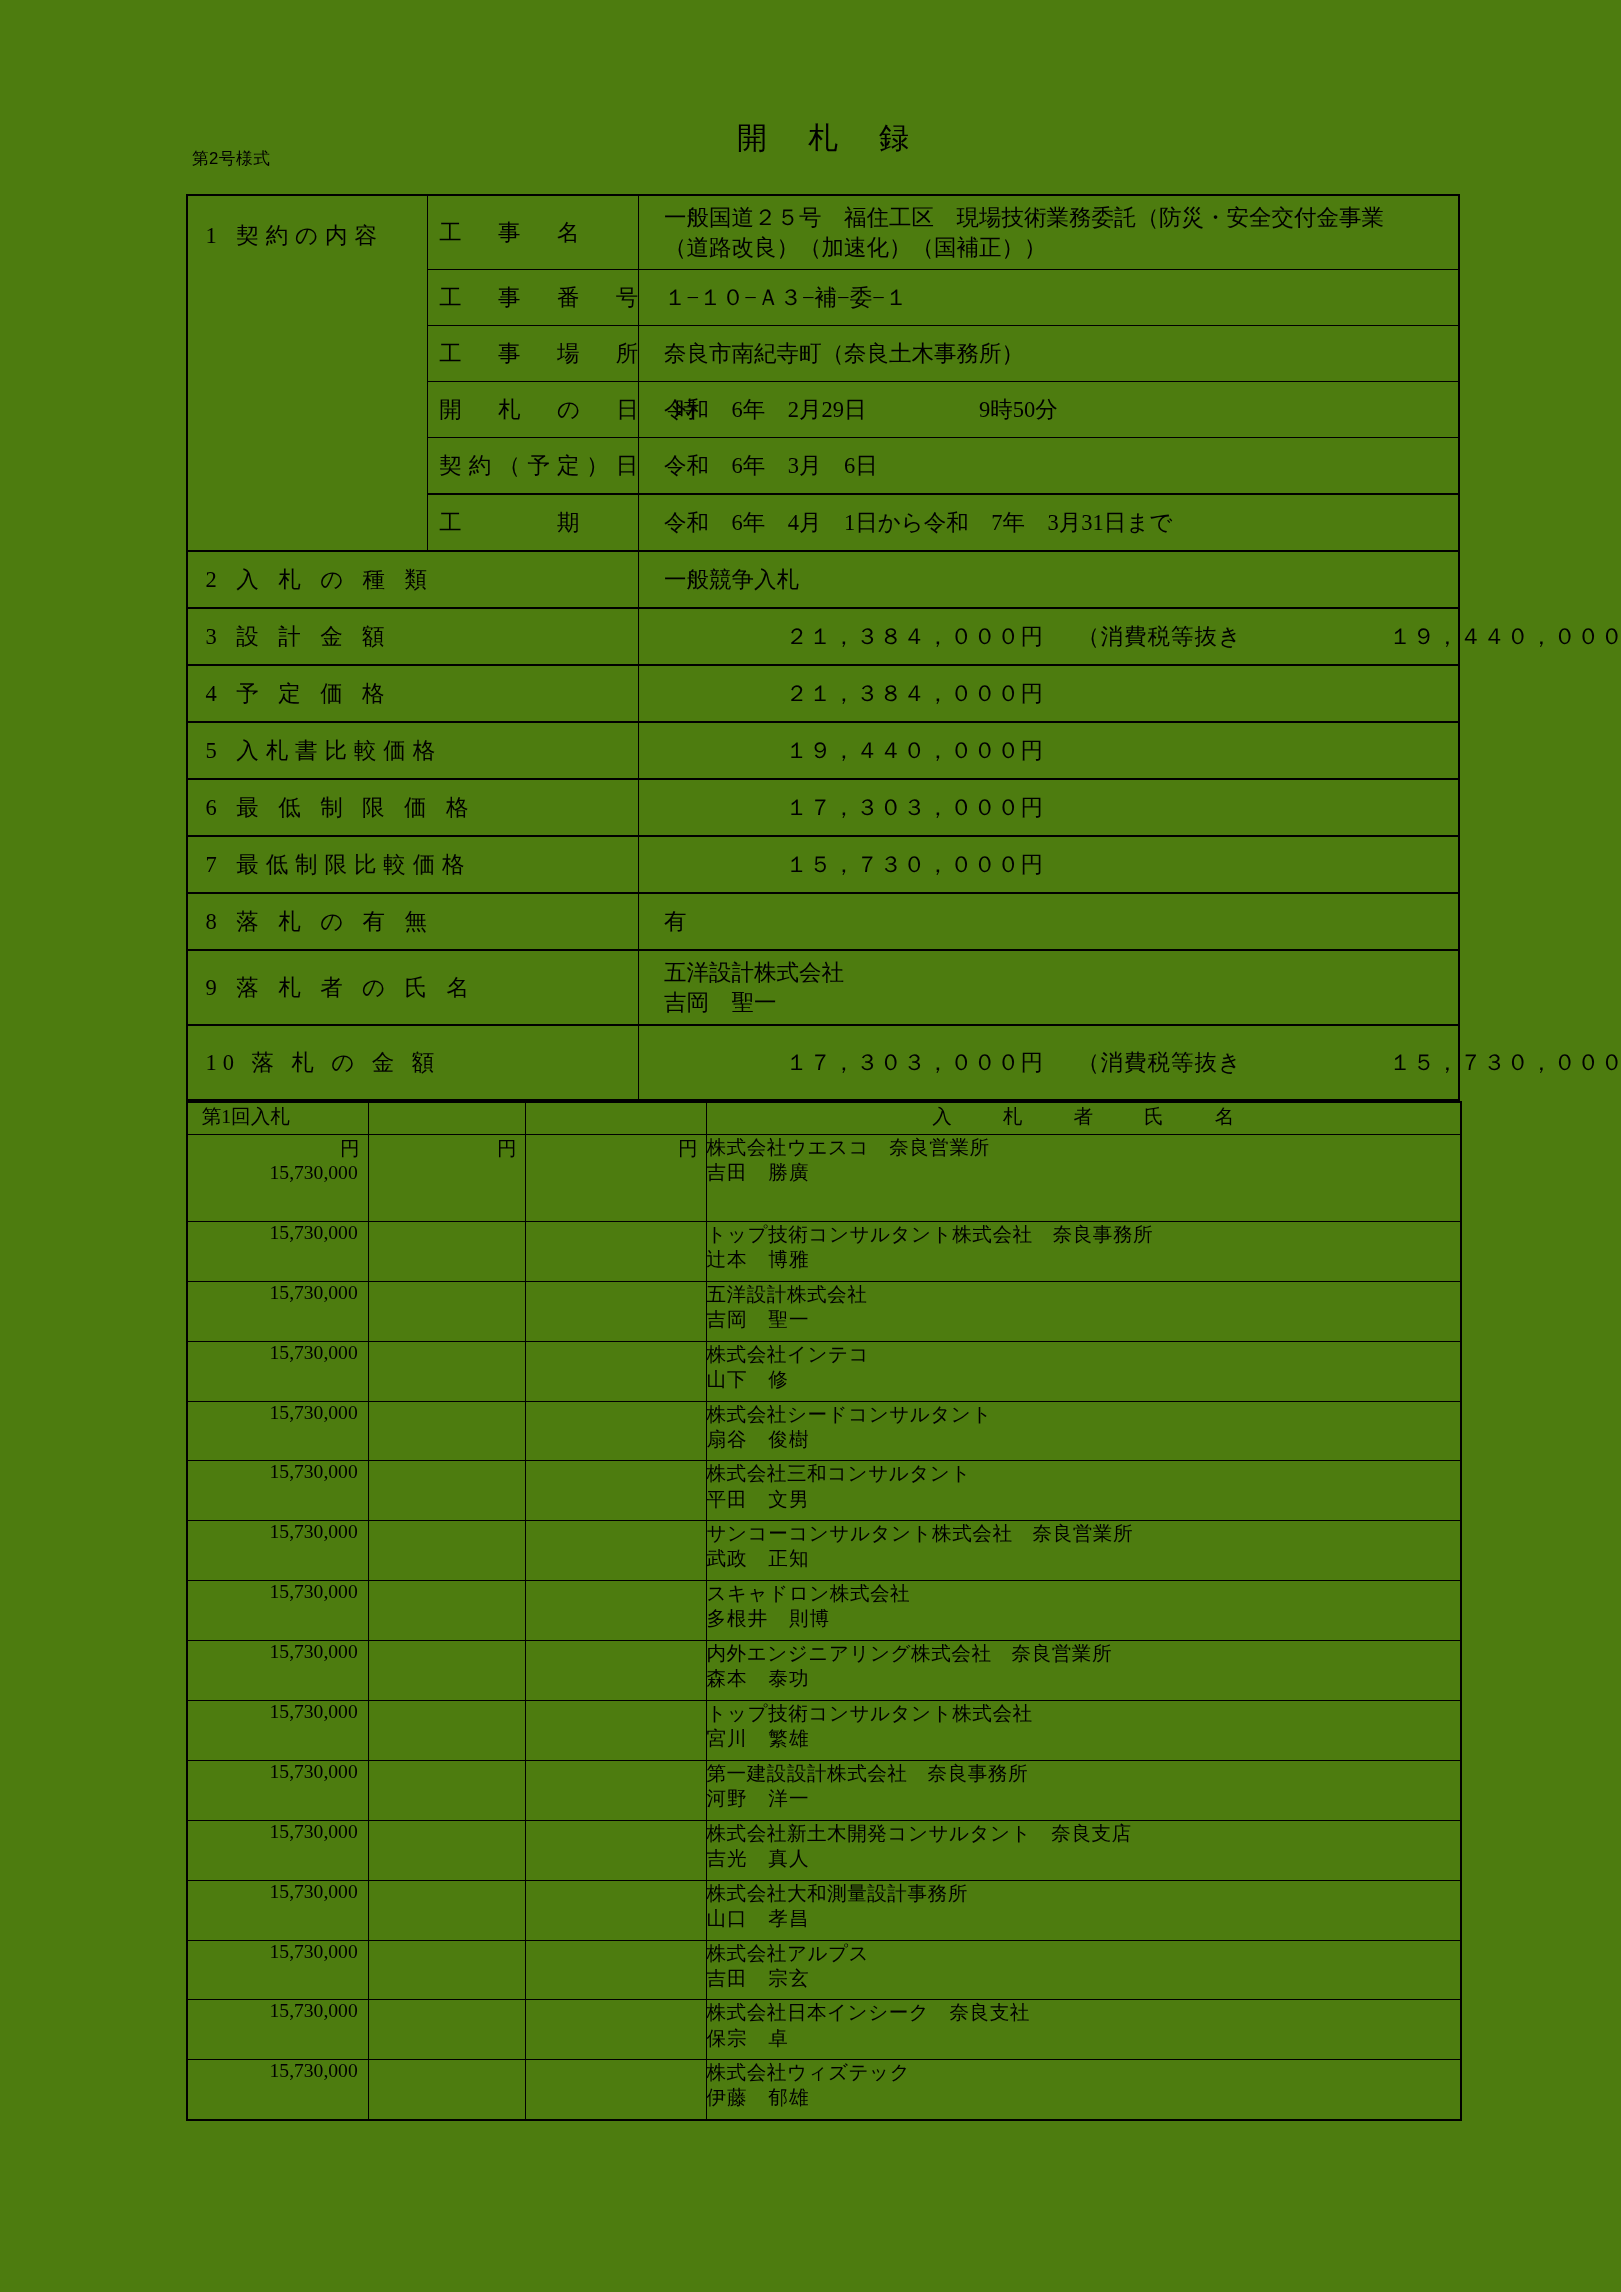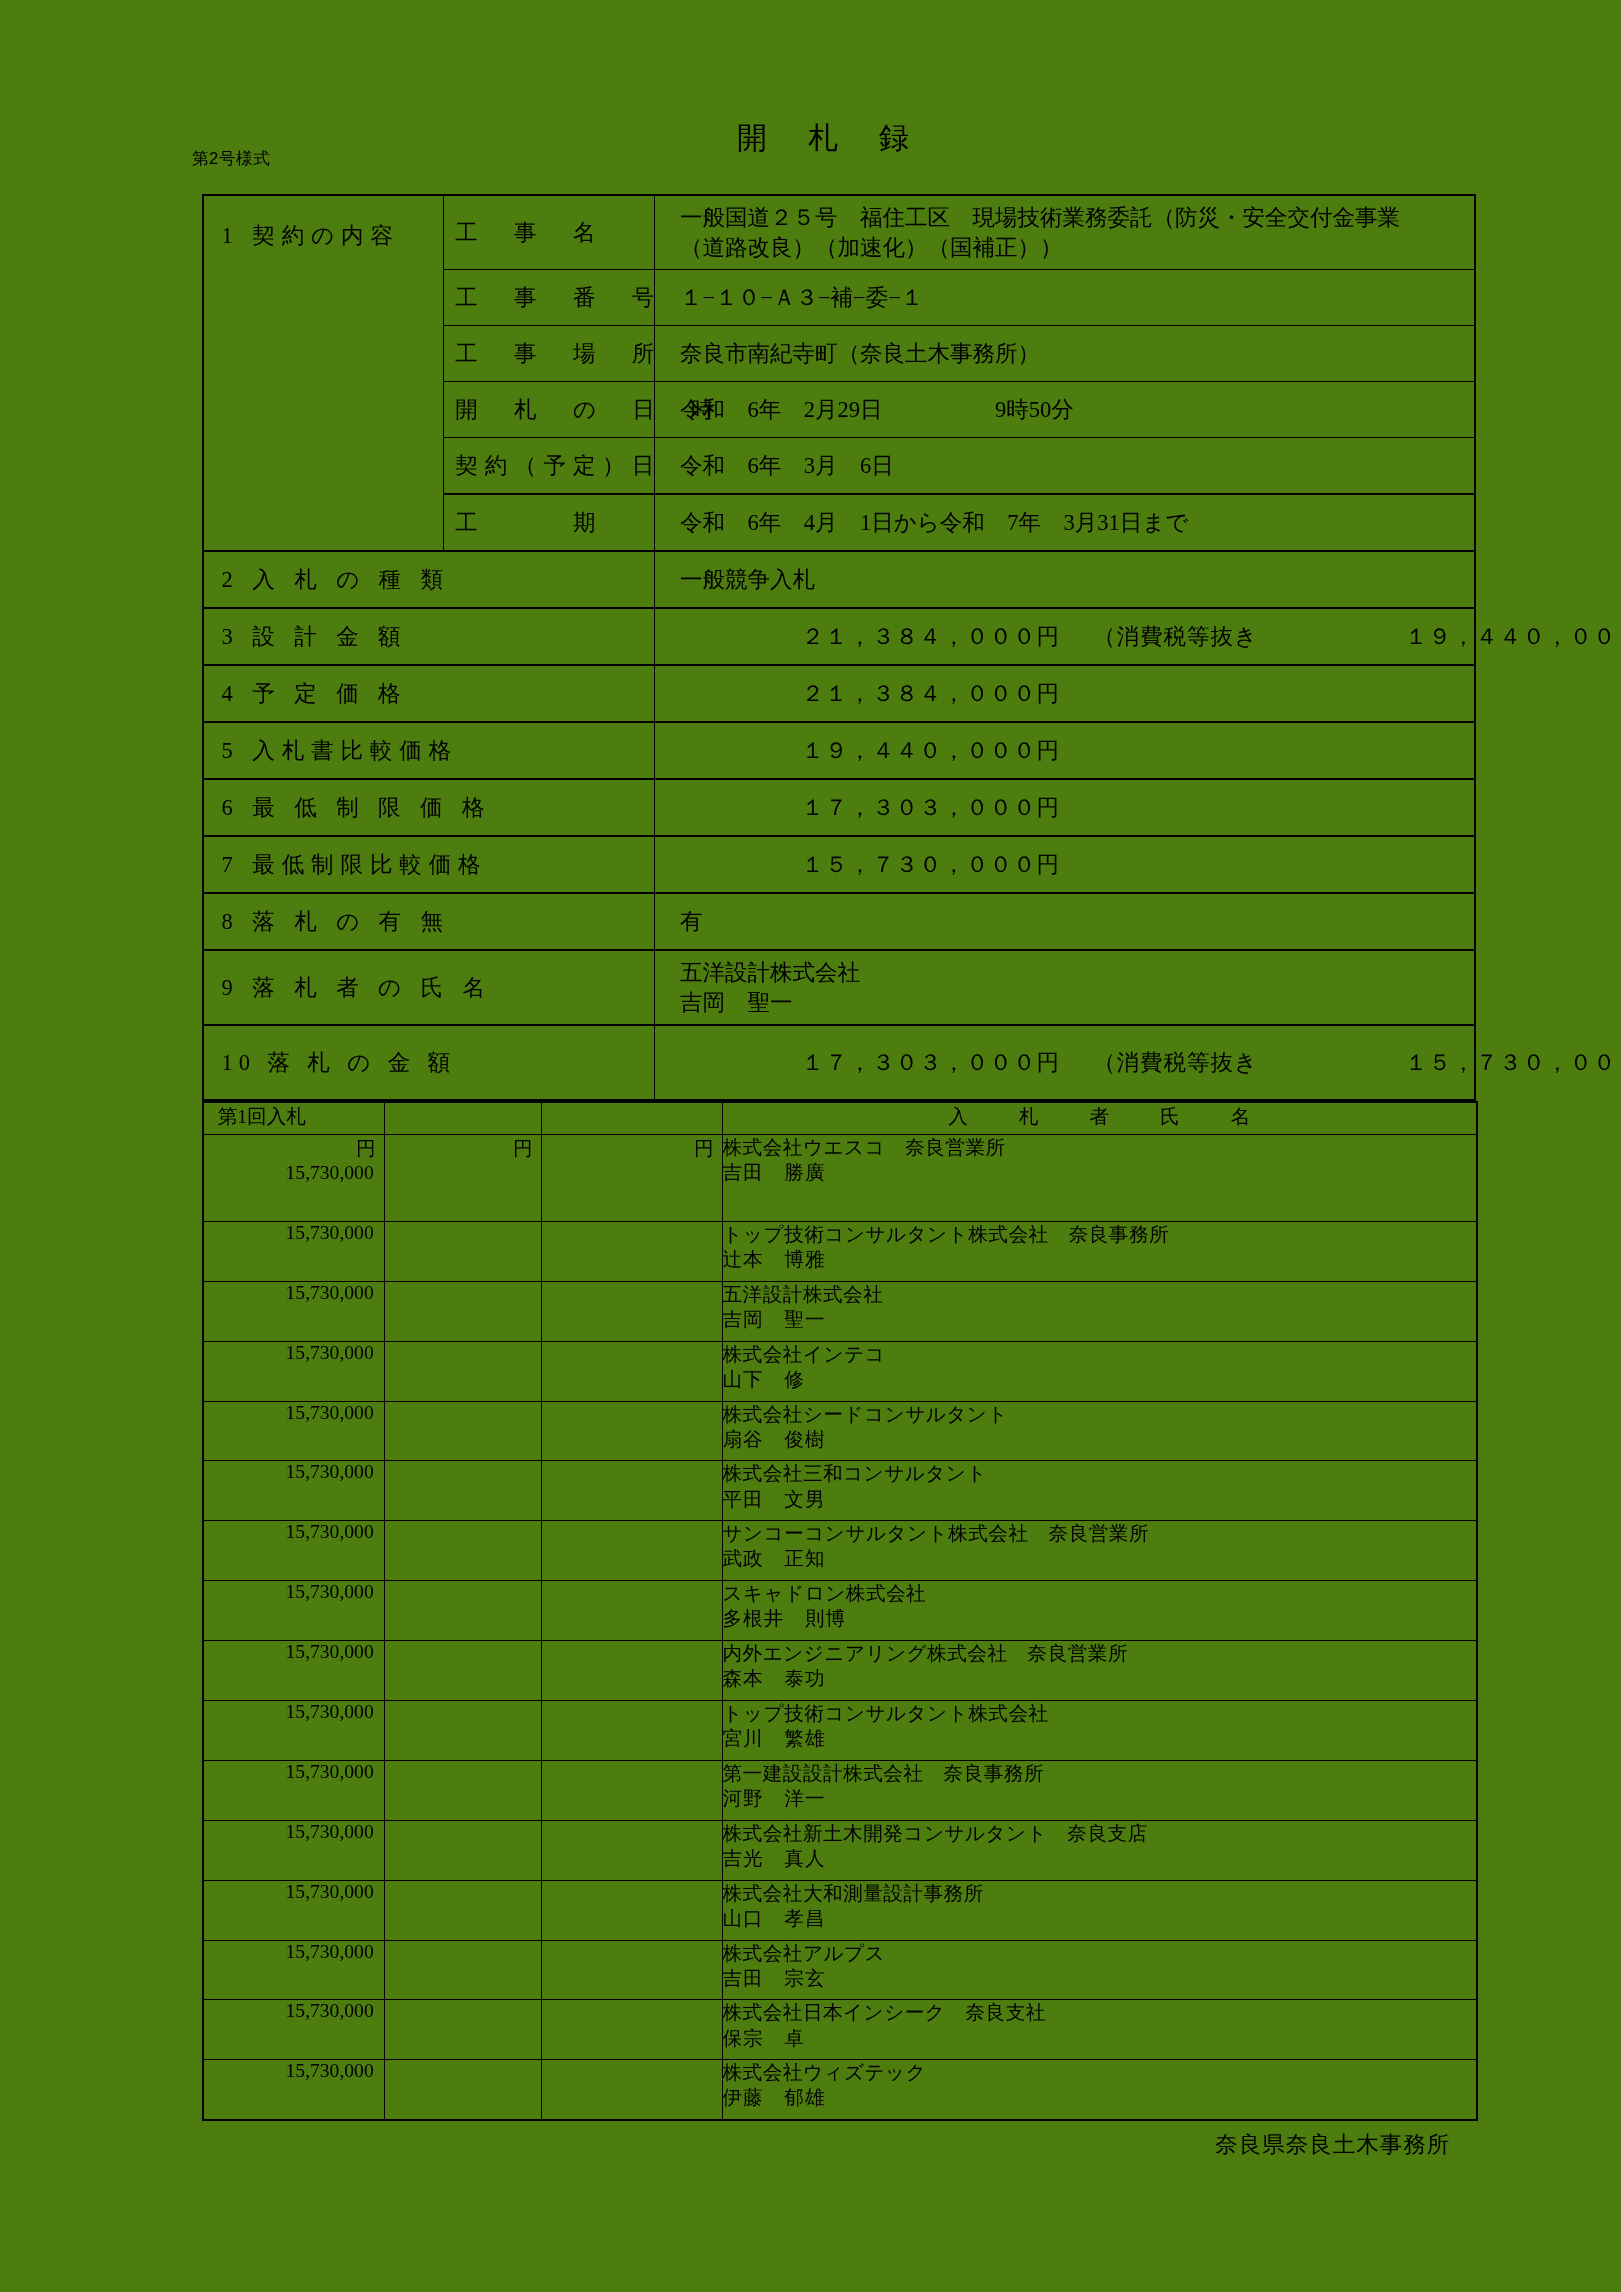--- a/index.html
+++ b/index.html
@@ -48,21 +48,20 @@
     font-size: 30px;
     letter-spacing: 41px;
     text-indent: 41px;
     white-space: nowrap;
   }
 
   
   table {
     border-collapse: collapse;
     table-layout: fixed;
-    margin-left: 16px;
   }
   .t-main {
     width: 1274px;
     border: 2.9px solid #000;
   }
   .t-main td {
     border: 1px solid #000;
     font-size: 22.5px;
     padding: 0;
     vertical-align: middle;
@@ -454,17 +453,16 @@
           <td></td>
           <td></td>
           <td class="namecell">
             <span class="company">株式会社ウィズテック</span>
             <span class="rep">伊藤　郁雄</span>
           </td>
         </tr>
       </tbody>
     </table>
 
-    <div class="footer">奈良県奈良土木事務所</div>
 
   </div>
 </div>
 
 
 </body></html>

